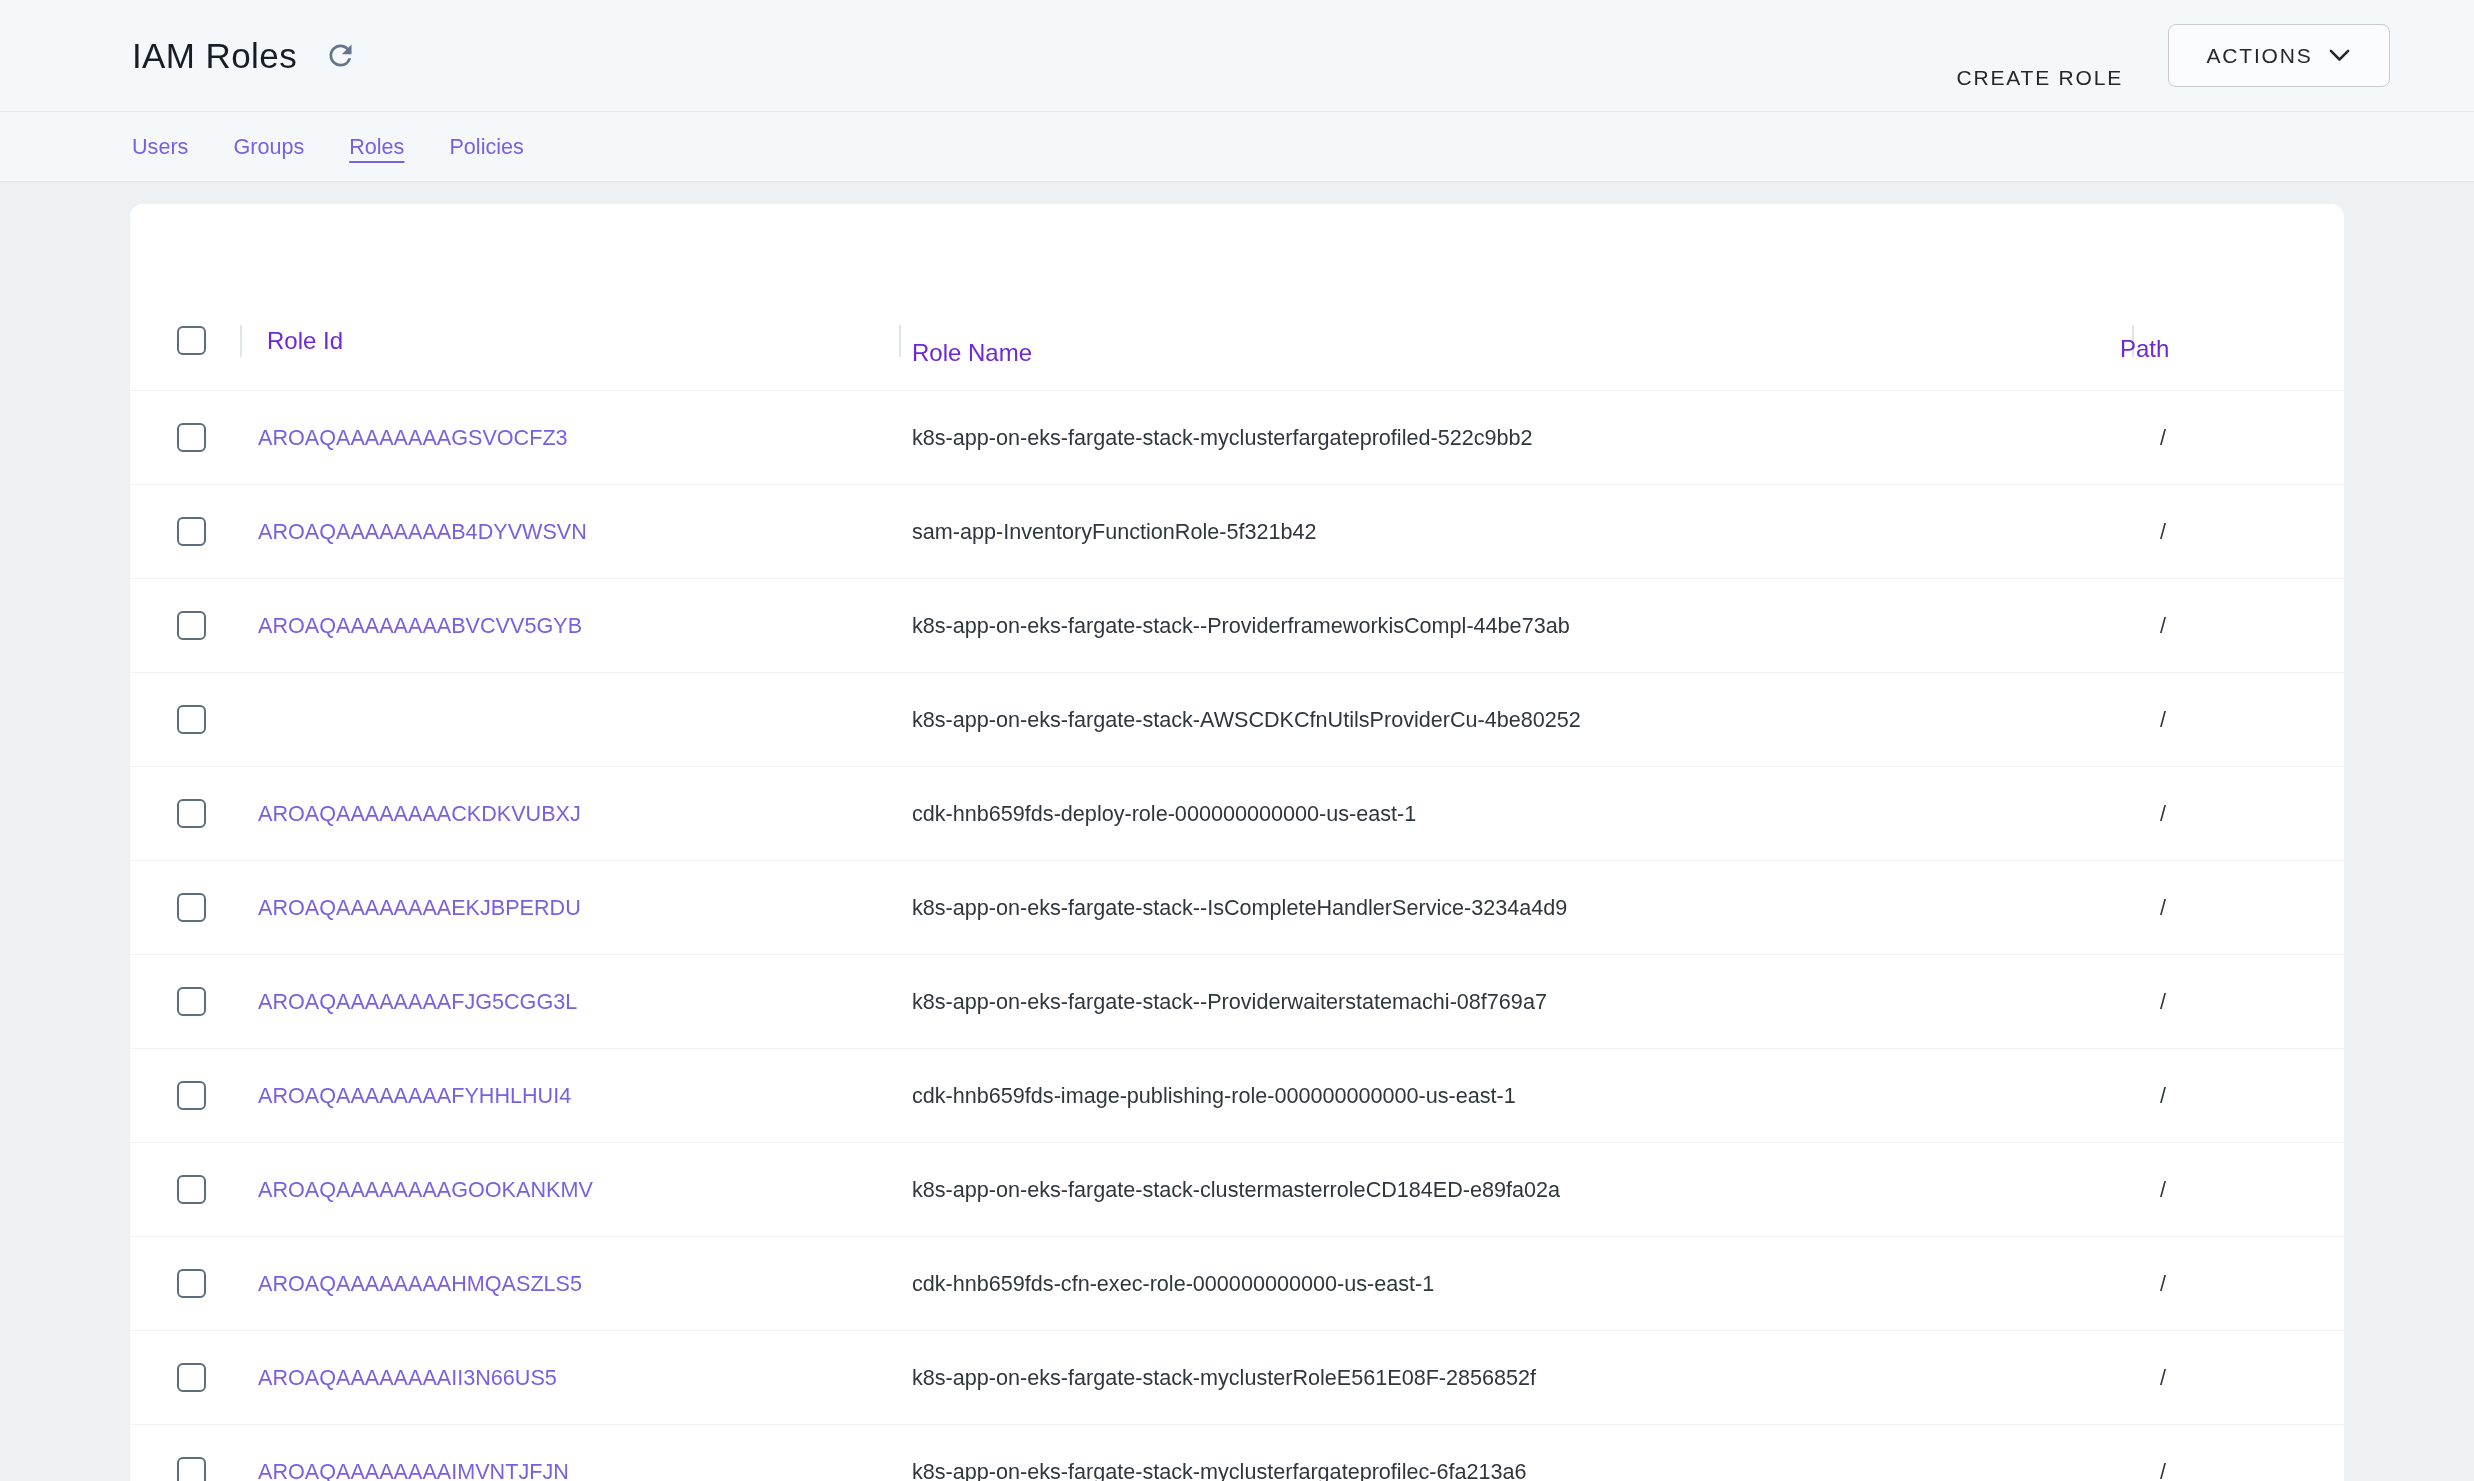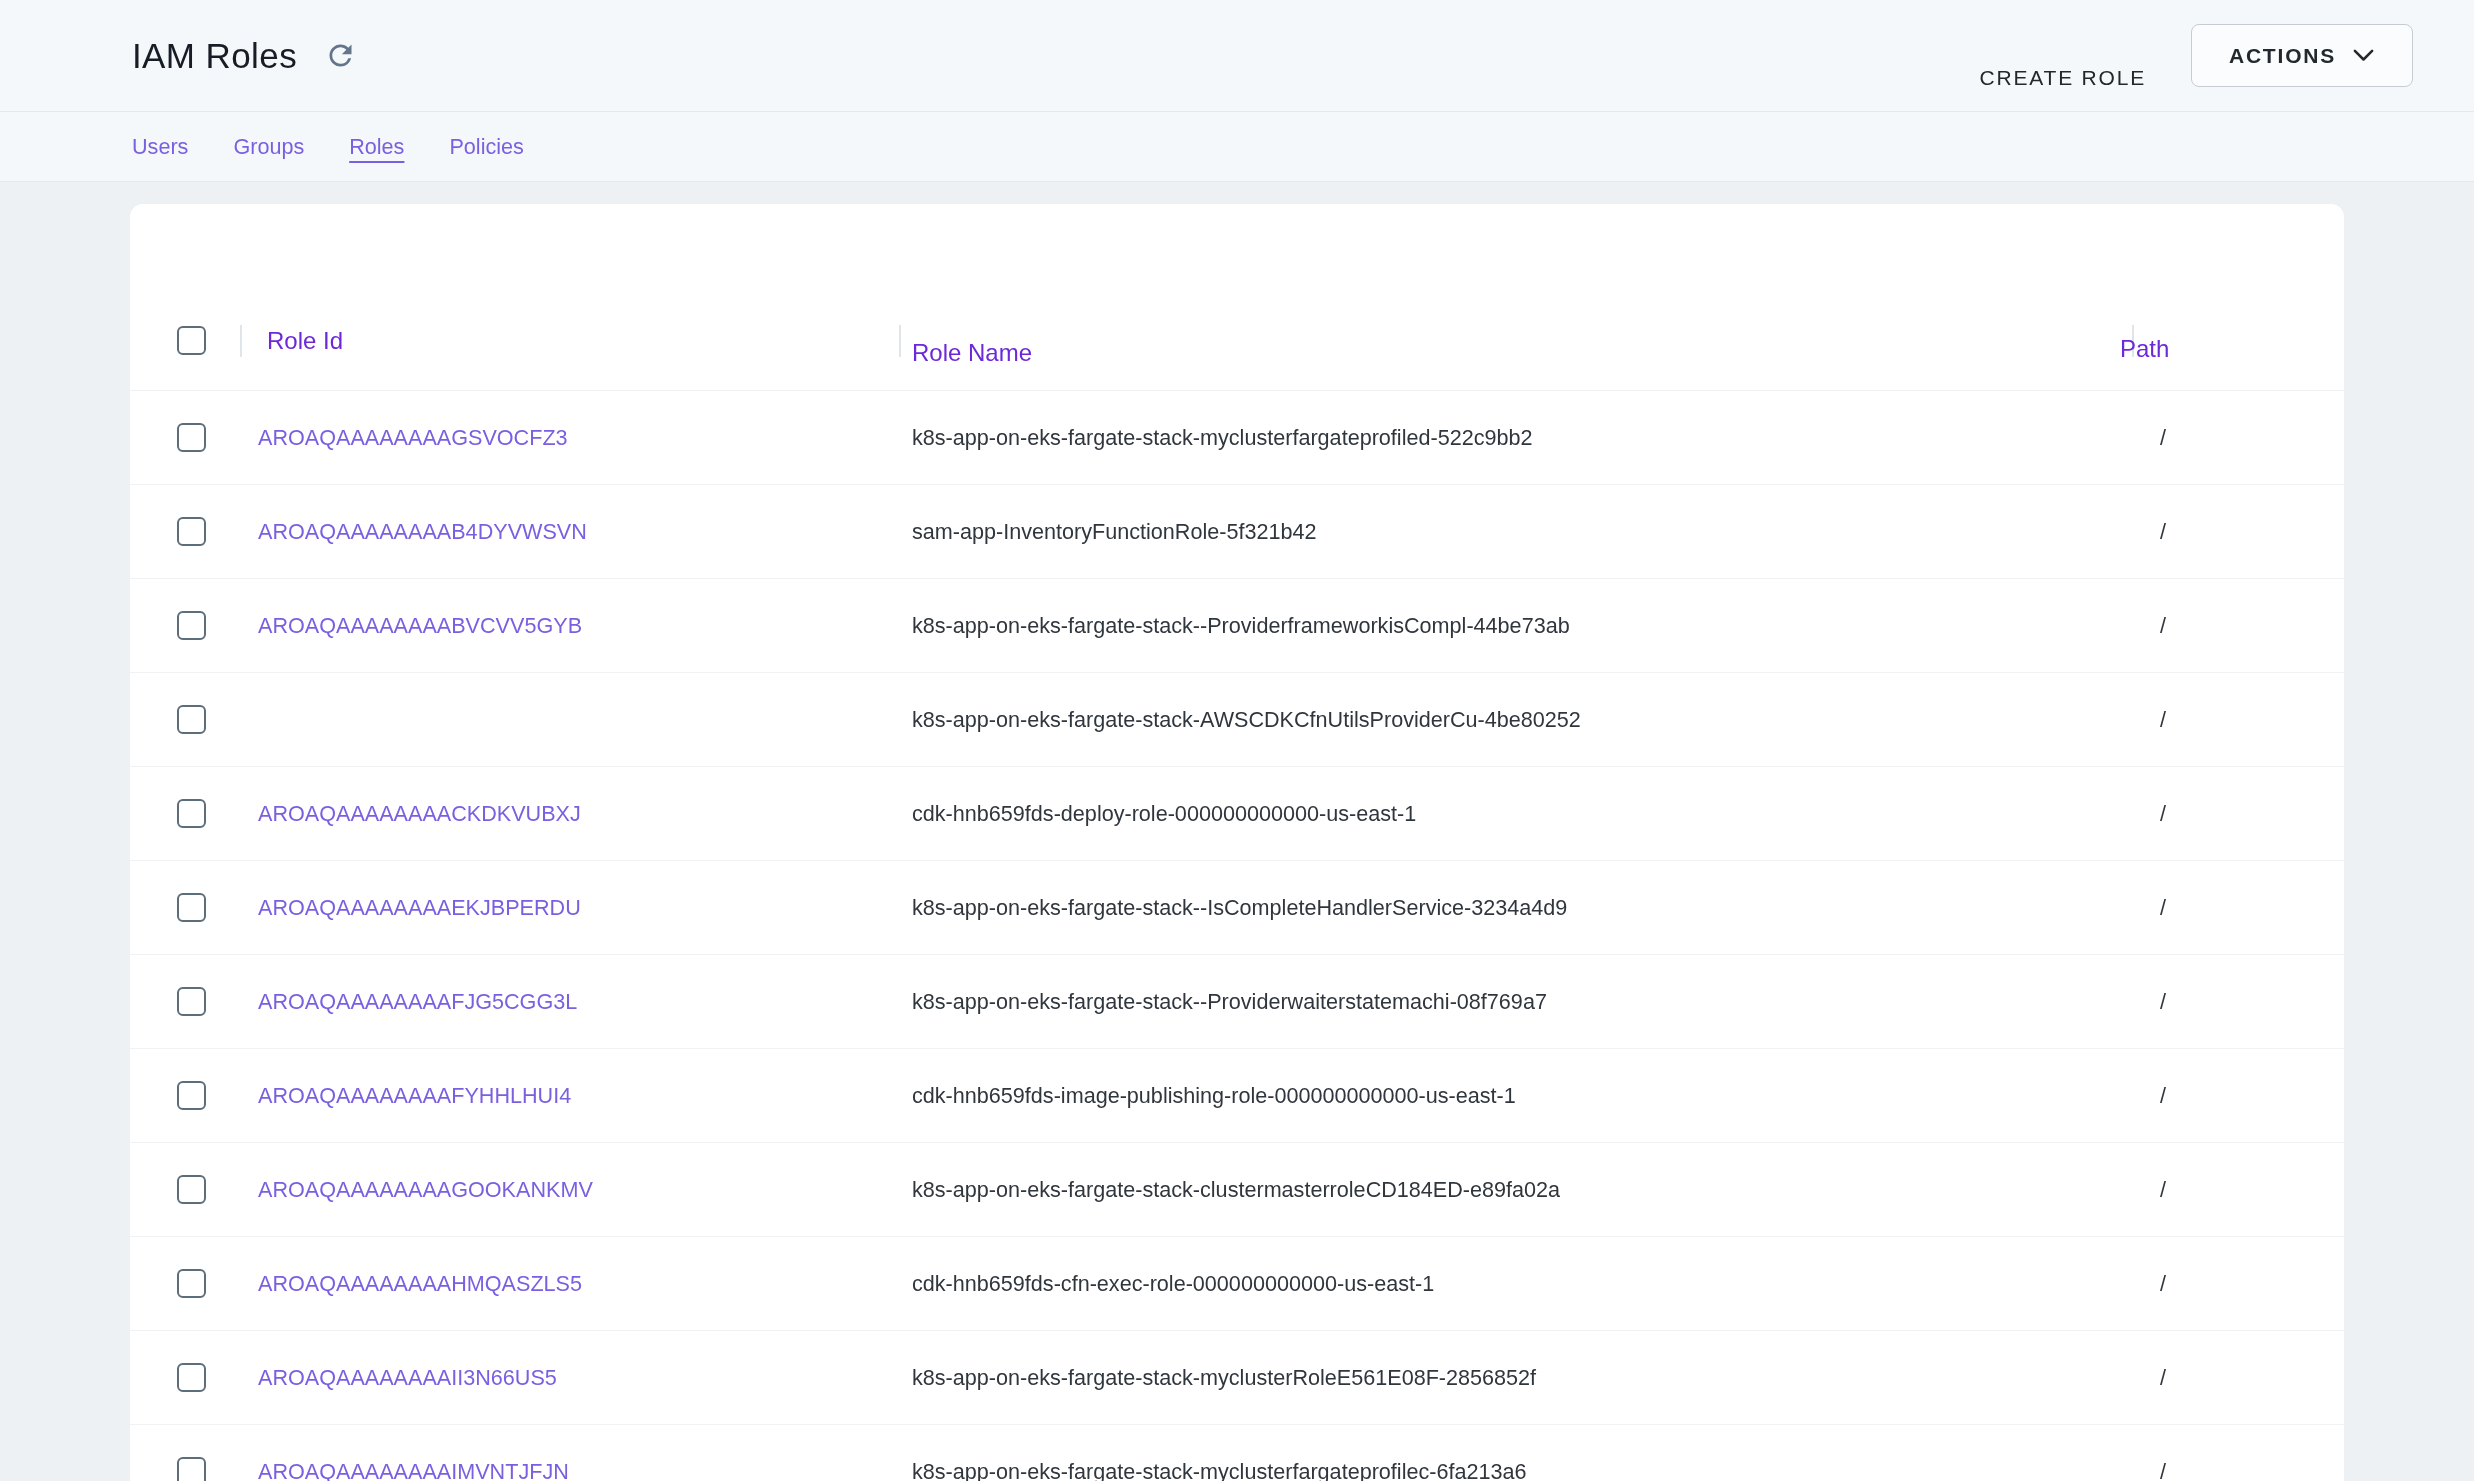--- a/index.html
+++ b/index.html
@@ -3,33 +3,33 @@
 <meta charset="utf-8">
 <style>
   * { margin:0; padding:0; box-sizing:border-box; }
   html,body { width:2475px; height:1481px; overflow:hidden; background:#edf1f4;
               font-family:"Liberation Sans", sans-serif; }
   .page { position:relative; width:2475px; height:1481px; background:#edf1f4; }
 
   
   .topbar { height:112px; background:#f5f8fa; border-bottom:1.4px solid #e4e8eb;
             display:flex; align-items:center; justify-content:space-between;
-            padding:0 62px 0 132px; }
+            padding:0 85px 0 132px; }
   .title-wrap { display:flex; align-items:center; }
   .page-title { font-size:35px; font-weight:500; color:#161d26; letter-spacing:0.4px; }
   .refresh { margin-left:27px; display:inline-flex; align-items:center; cursor:pointer; }
   .refresh svg { width:33px; height:33px; fill:#64748b; }
   .actions-wrap { display:flex; align-items:center; }
   .text-btn { background:none; border:none; font-family:"Liberation Sans",sans-serif;
               font-size:21px; font-weight:500; letter-spacing:1.8px; color:#23282d;
               cursor:pointer; margin-right:45px;margin-top:44px; }
   .outline-btn { display:flex; align-items:center; justify-content:center;
                  width:222px; height:63px; background:#fafcfd;
                  border:1.4px solid #c7ccd2; border-radius:8px; cursor:pointer;
-                 font-family:"Liberation Sans",sans-serif; font-size:21px; font-weight:700;
+                 font-family:"Liberation Sans",sans-serif; font-size:21px; font-weight:400;
                  letter-spacing:1.8px; color:#23282d; }
   .chev { display:inline-flex; margin-left:16px; }
   .chev svg { width:23px; height:14.4px; stroke:#23282d; stroke-width:3.5; fill:none;
               stroke-linecap:round; stroke-linejoin:round; }
 
   
   .tabbar { height:70px; background:#f5f8fa; border-bottom:1.4px solid #e4e8eb;
             display:flex; align-items:center; padding-left:132px;text-align:center; }
   .tab { font-size:21.6px; color:#7a5fe0; text-decoration:none; margin-right:45px;
          cursor:pointer; }

